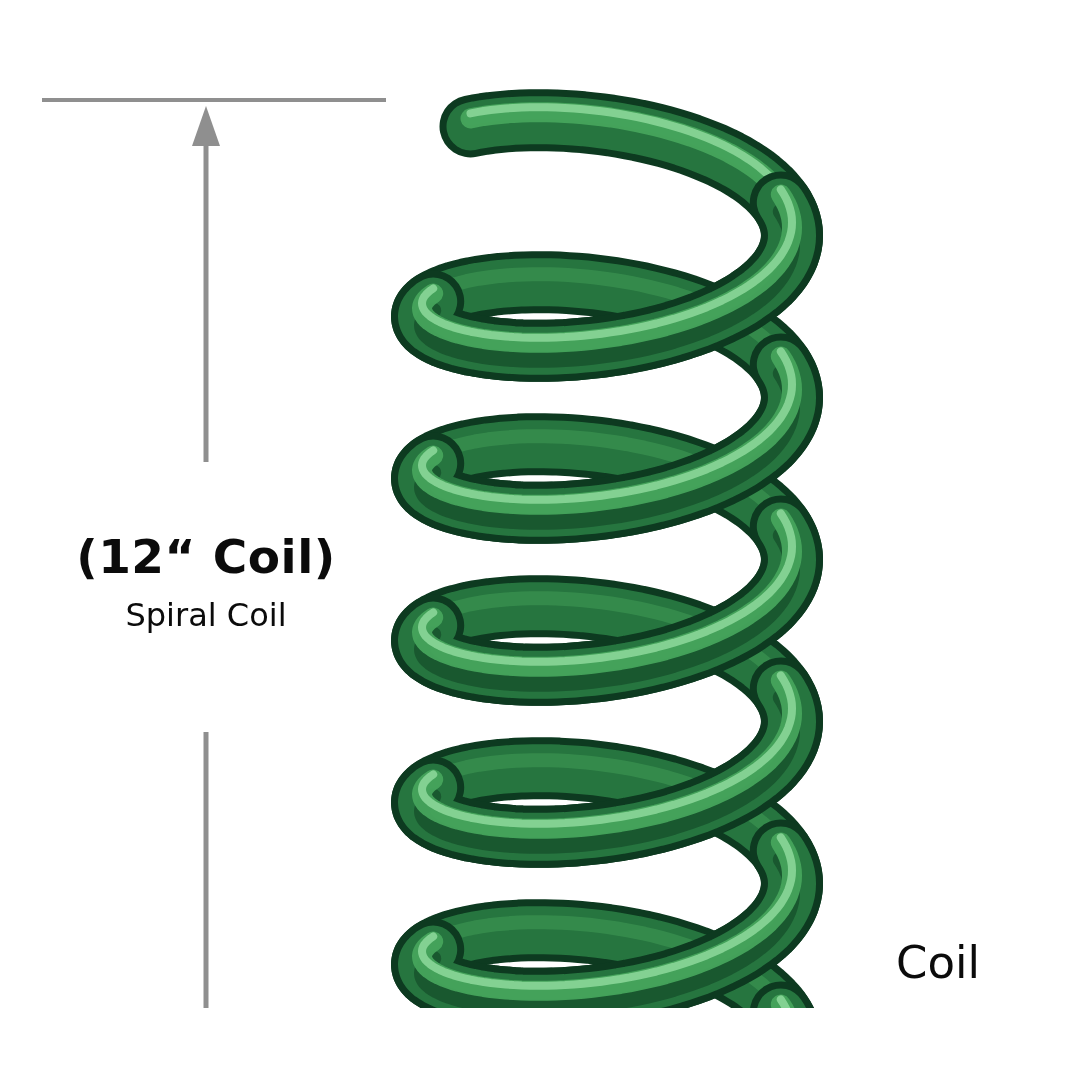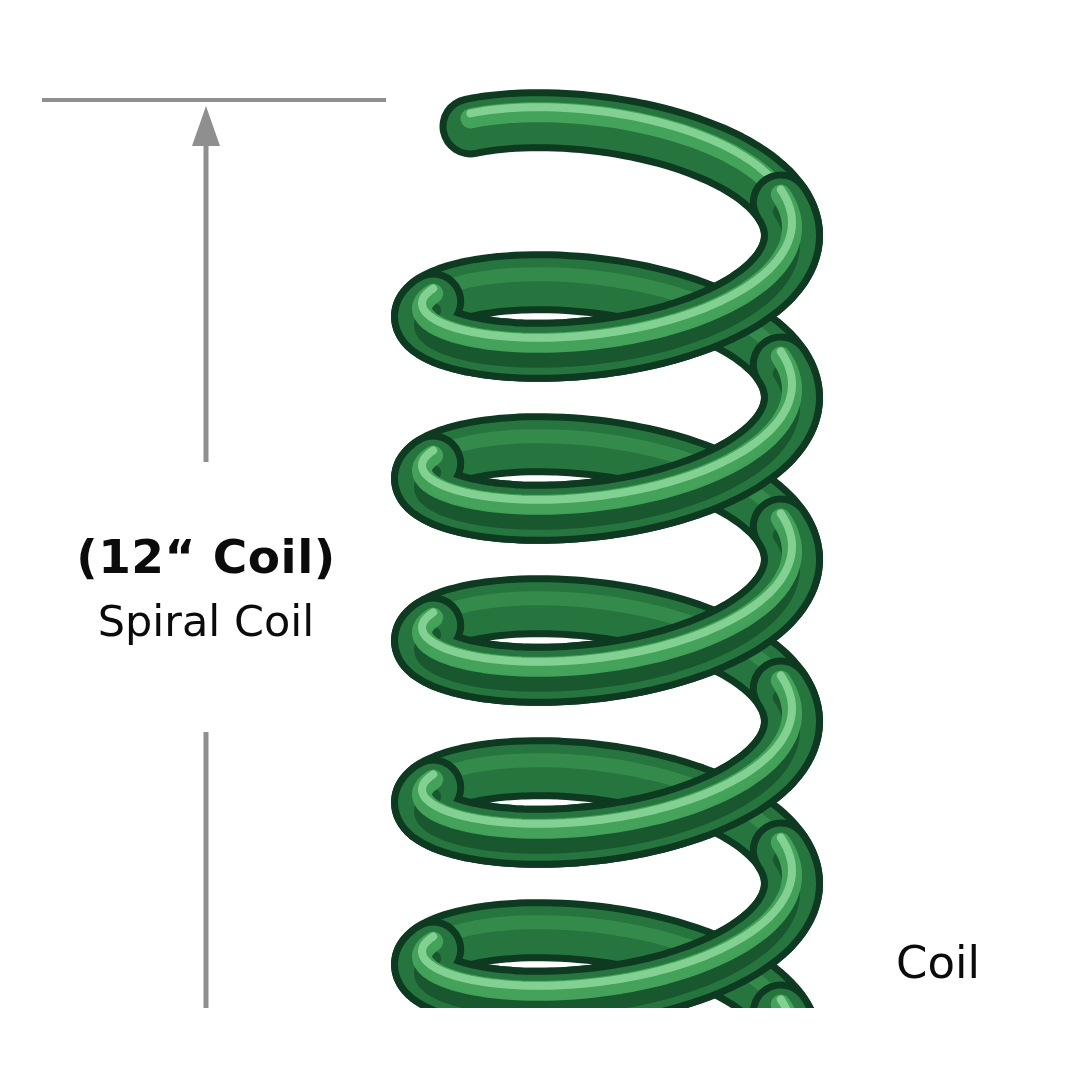--- a/index.html
+++ b/index.html
@@ -10,21 +10,21 @@
     overflow:hidden;
     font-family:"DejaVu Sans","Liberation Sans",sans-serif;
     color:#0b0b0b;
   }
   svg.layer{position:absolute;left:0;top:0;width:1080px;height:1080px;}
   .height-labels{
     position:absolute;left:30px;top:530px;width:352px;
     text-align:center;
   }
   .h1{font-size:47px;font-weight:700;letter-spacing:0.5px;line-height:1.15;}
-  .h2{font-size:43px;font-weight:400;margin-top:14px;line-height:1.1;}
+  .h2{font-size:32px;font-weight:400;margin-top:14px;line-height:1.1;}
   .pitch{
     position:absolute;left:852px;top:930px;width:172px;
     text-align:center;
   }
   .p1{font-size:57px;font-weight:700;line-height:1.05;}
   .p2{font-size:45px;font-weight:400;margin-top:8px;line-height:1.1;}
 </style>
 </head>
 <body>
 

